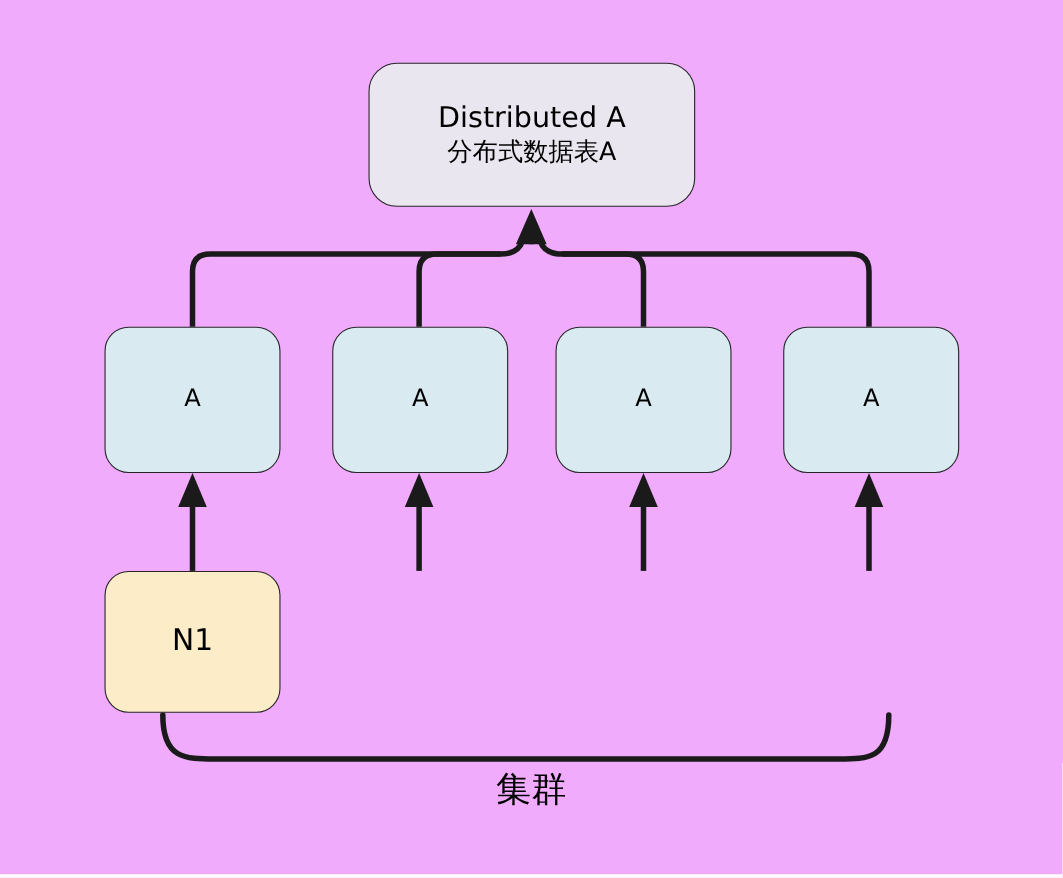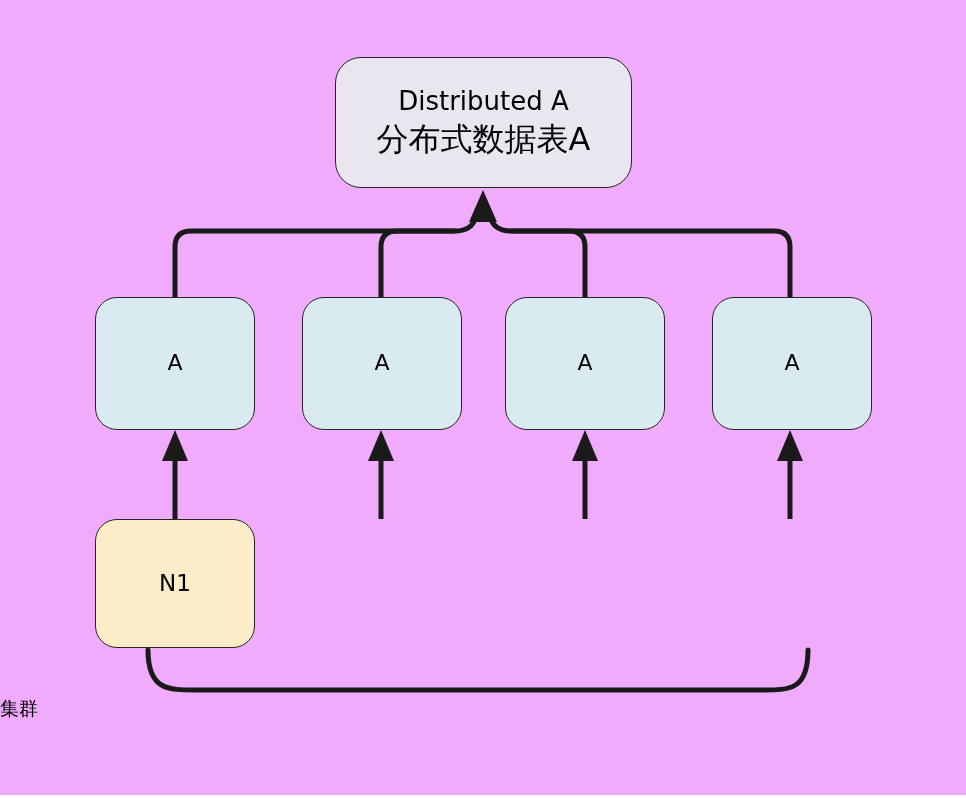--- a/index.html
+++ b/index.html
@@ -49,54 +49,54 @@
     top: 57px;
     width: 297px;
     height: 131px;
     background: #e9e6ef;
     border-radius: 26px;
   }
   #node-distributed .node-line {
     font-size: 26px;
   }
   #node-distributed .line-cn {
-    font-size: 32px;
+    font-size: 23px;
   }
   
   .node-replica {
     top: 297px;
     width: 160px;
     height: 133px;
     background: #d9eaf1;
   }
   .node-replica .node-line {
     font-size: 22px;
   }
   
   .node-host {
     top: 519px;
     width: 160px;
     height: 129px;
     background: #fcedc8;
   }
   .node-host .node-line {
-    font-size: 23px;
+    font-size: 27px;
   }
   .col-1 { left: 95px; }
   .col-2 { left: 302px; }
   .col-3 { left: 505px; }
   .col-4 { left: 712px; }
 
   #cluster-label {
     position: absolute;
     left: 0;
     top: 696px;
     width: 966px;
-    text-align: left;
-    font-size: 19px;
+    text-align: center;
+    font-size: 32px;
     color: #000000;
     z-index: 2;
   }
 </style>
 </head>
 <body>
 
 <div id="canvas">
 
   <svg id="wires" viewBox="0 0 966 798" width="966" height="798" aria-hidden="true">

